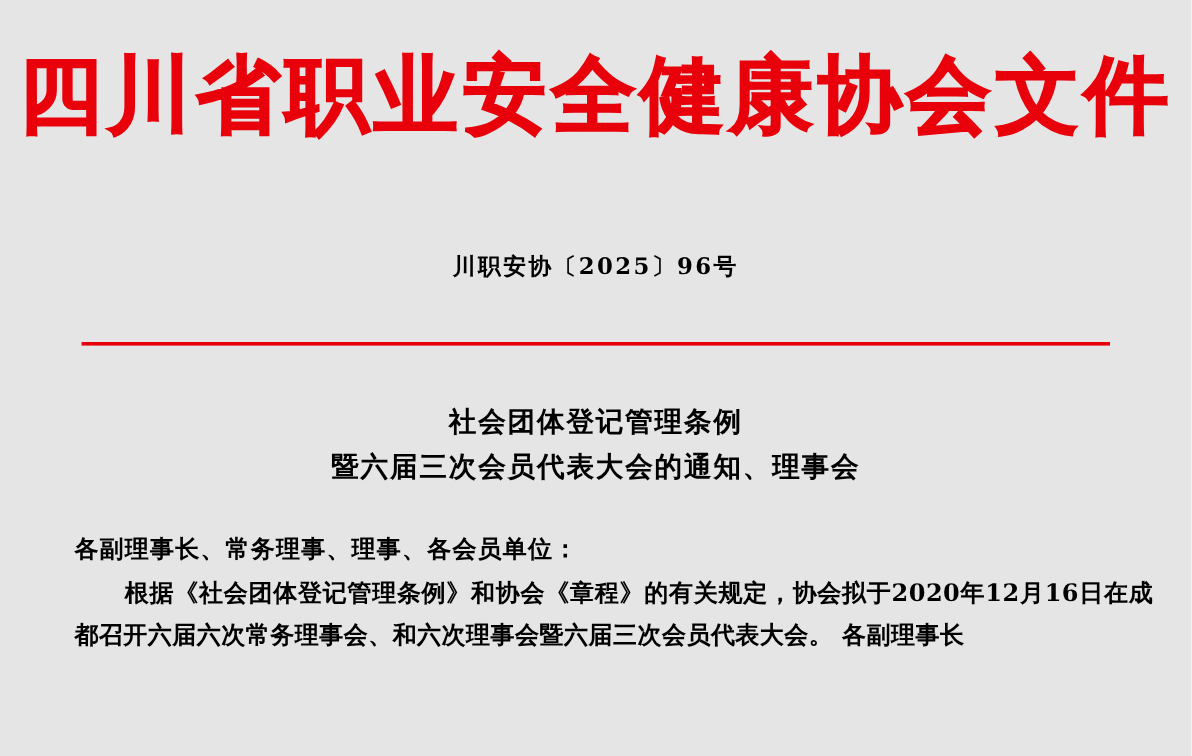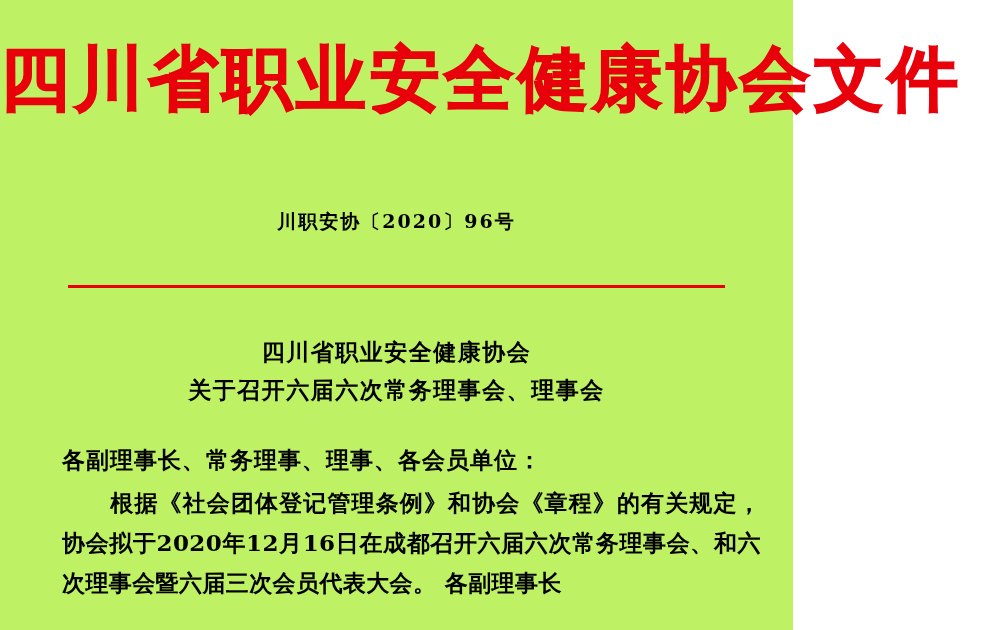--- a/index.html
+++ b/index.html
@@ -10,23 +10,23 @@
   body {
     width: 993px;
     height: 630px;
     overflow: hidden;
     font-family: "DejaVu Serif", "Liberation Serif", serif;
     color: #000000;
   }
 
   .page {
     position: relative;
-    width: 793px;
+    width: 993px;
     height: 630px;
-    background: #bef264;
+    background: #e5e5e5;
     box-sizing: border-box;
   }
 
   
   .masthead {
     text-align: center;
     padding-top: 38px;
   }
   .masthead-title {
     color: #e8000b;
@@ -77,21 +77,21 @@
   }
   .title-line {
     white-space: nowrap;
   }
 
   
   .body-block {
     margin-top: 32px;
     padding: 0 32px 0 62px;
     font-family: "DejaVu Serif", "Liberation Serif", serif;
-    font-size: 23px;
+    font-size: 20px;
     font-weight: 700;
     line-height: 1.75;
     color: #000000;
   }
   .salutation {
     letter-spacing: 1px;
     margin-bottom: 2px;
   }
   .para {
     text-indent: 2.1em;
@@ -103,30 +103,30 @@
 </head>
 <body>
 
 <div class="page">
 
   <div class="masthead">
     <div class="masthead-title">四川省职业安全健康协会文件</div>
   </div>
 
   <div class="doc-number-row">
-    <span class="doc-number">川职安协〔2020〕96号</span>
+    <span class="doc-number">川职安协〔2025〕96号</span>
   </div>
 
   <div class="red-rule-wrap">
     <div class="red-rule"></div>
   </div>
 
   <div class="title-block">
-    <div class="title-line">四川省职业安全健康协会</div>
-    <div class="title-line">关于召开六届六次常务理事会、理事会</div>
+    <div class="title-line">社会团体登记管理条例</div>
+    <div class="title-line">暨六届三次会员代表大会的通知、理事会</div>
   </div>
 
   <div class="body-block">
     <div class="salutation">各副理事长、常务理事、理事、各会员单位：</div>
     <div class="para">根据《社会团体登记管理条例》和协会《章程》的有关规定，协会拟于2020年12月16日在成都召开六届六次常务理事会、和六次理事会暨六届三次会员代表大会。 各副理事长</div>
   </div>
 
 </div>
 
 </body></html>

